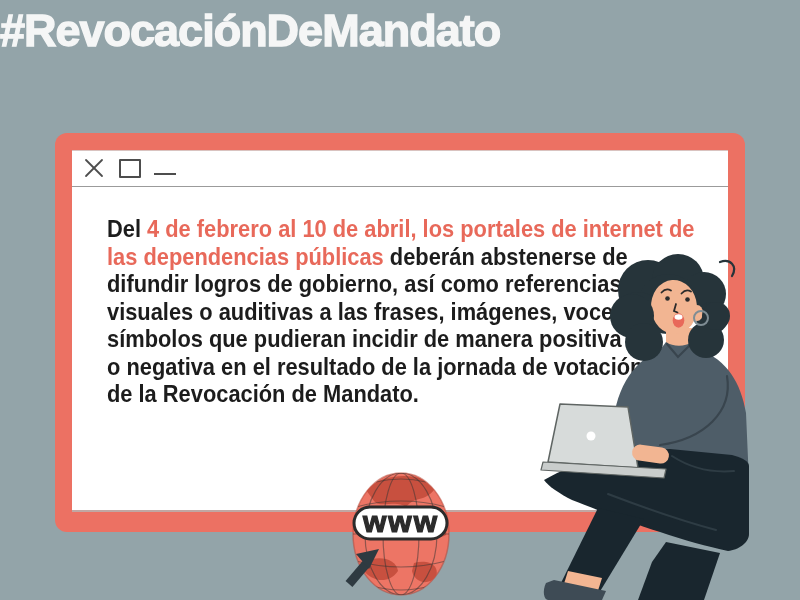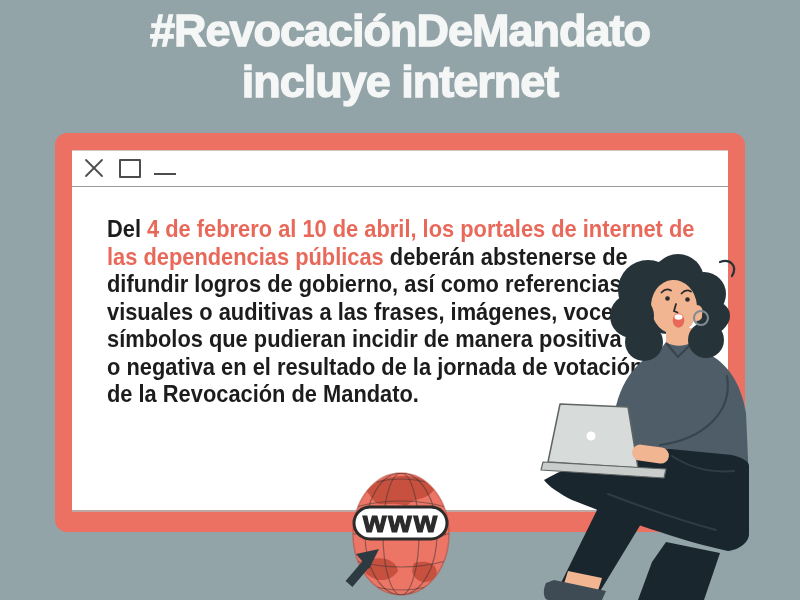--- a/index.html
+++ b/index.html
@@ -1,18 +1,18 @@
 <!DOCTYPE html>
 <html style="--background: #93a4a9; --title: #f5f6f6; --frame: #ec7163; --accent: #e8695a; --window-bg: #ffffff; --text: #1c1c1c; --controls: #4d4d4d; --separator: #9b9b9b; --hair: #26343a; --skin: #f2b592; --shirt: #4e5d68; --shirt-line: #39454e; --pants: #19262e; --shoe: #3e4b55; --laptop: #d7dbda; --laptop-edge: #5f6563; --globe-base: #ed7565; --globe-land: #c8503f; --pill-bg: #ffffff; --pill-border: #2b2b2b; --www-text: #2b2b2b; --arrow: #2e3a41; --earring: #7f8d94;"><head>
 <meta charset="utf-8">
 <style>
   html,body{margin:0;padding:0;width:800px;height:600px;overflow:hidden;
     font-family:"Liberation Sans", sans-serif;background:var(--background,#93a4a9);position:relative;}
 
-  .title{position:absolute;top:5px;left:0;width:800px;text-align:center;
+  .title{position:absolute;top:5px;left:0;width:800px;
     color:var(--title);font-weight:bold;font-size:45px;line-height:51px;
     letter-spacing:-1px;-webkit-text-stroke:1.3px var(--title);}
 
   
   .window{position:absolute;left:55px;top:133px;width:690px;height:399px;
     background:var(--frame);border-radius:12px;}
   .window-inner{position:absolute;left:17px;top:17px;right:17px;bottom:20px;
     background:var(--window-bg);
     box-shadow:inset 0 1px 0 rgba(120,40,30,.28), inset 0 -2px 0 rgba(100,35,25,.4);}
   .titlebar{position:absolute;top:0;left:0;right:0;height:37px;
@@ -56,21 +56,20 @@
   .fill-feature{fill:#2b2b2b;}
   .mouth{fill:var(--accent);}
   .teeth{fill:#ffffff;}
   .earring{fill:none;stroke:var(--earring);stroke-width:2;}
 </style>
 </head>
 <body>
 
 <div class="title">
   <div>#RevocaciónDeMandato</div>
-  <div>incluye internet</div>
 </div>
 
 <div class="window">
   <div class="window-inner">
     <div class="titlebar">
       <svg class="ctl-close" width="24" height="24" viewBox="0 0 24 24">
         <line x1="4" y1="4" x2="20" y2="20"></line>
         <line x1="20" y1="4" x2="4" y2="20"></line>
       </svg>
       <span class="ctl-max"></span>

